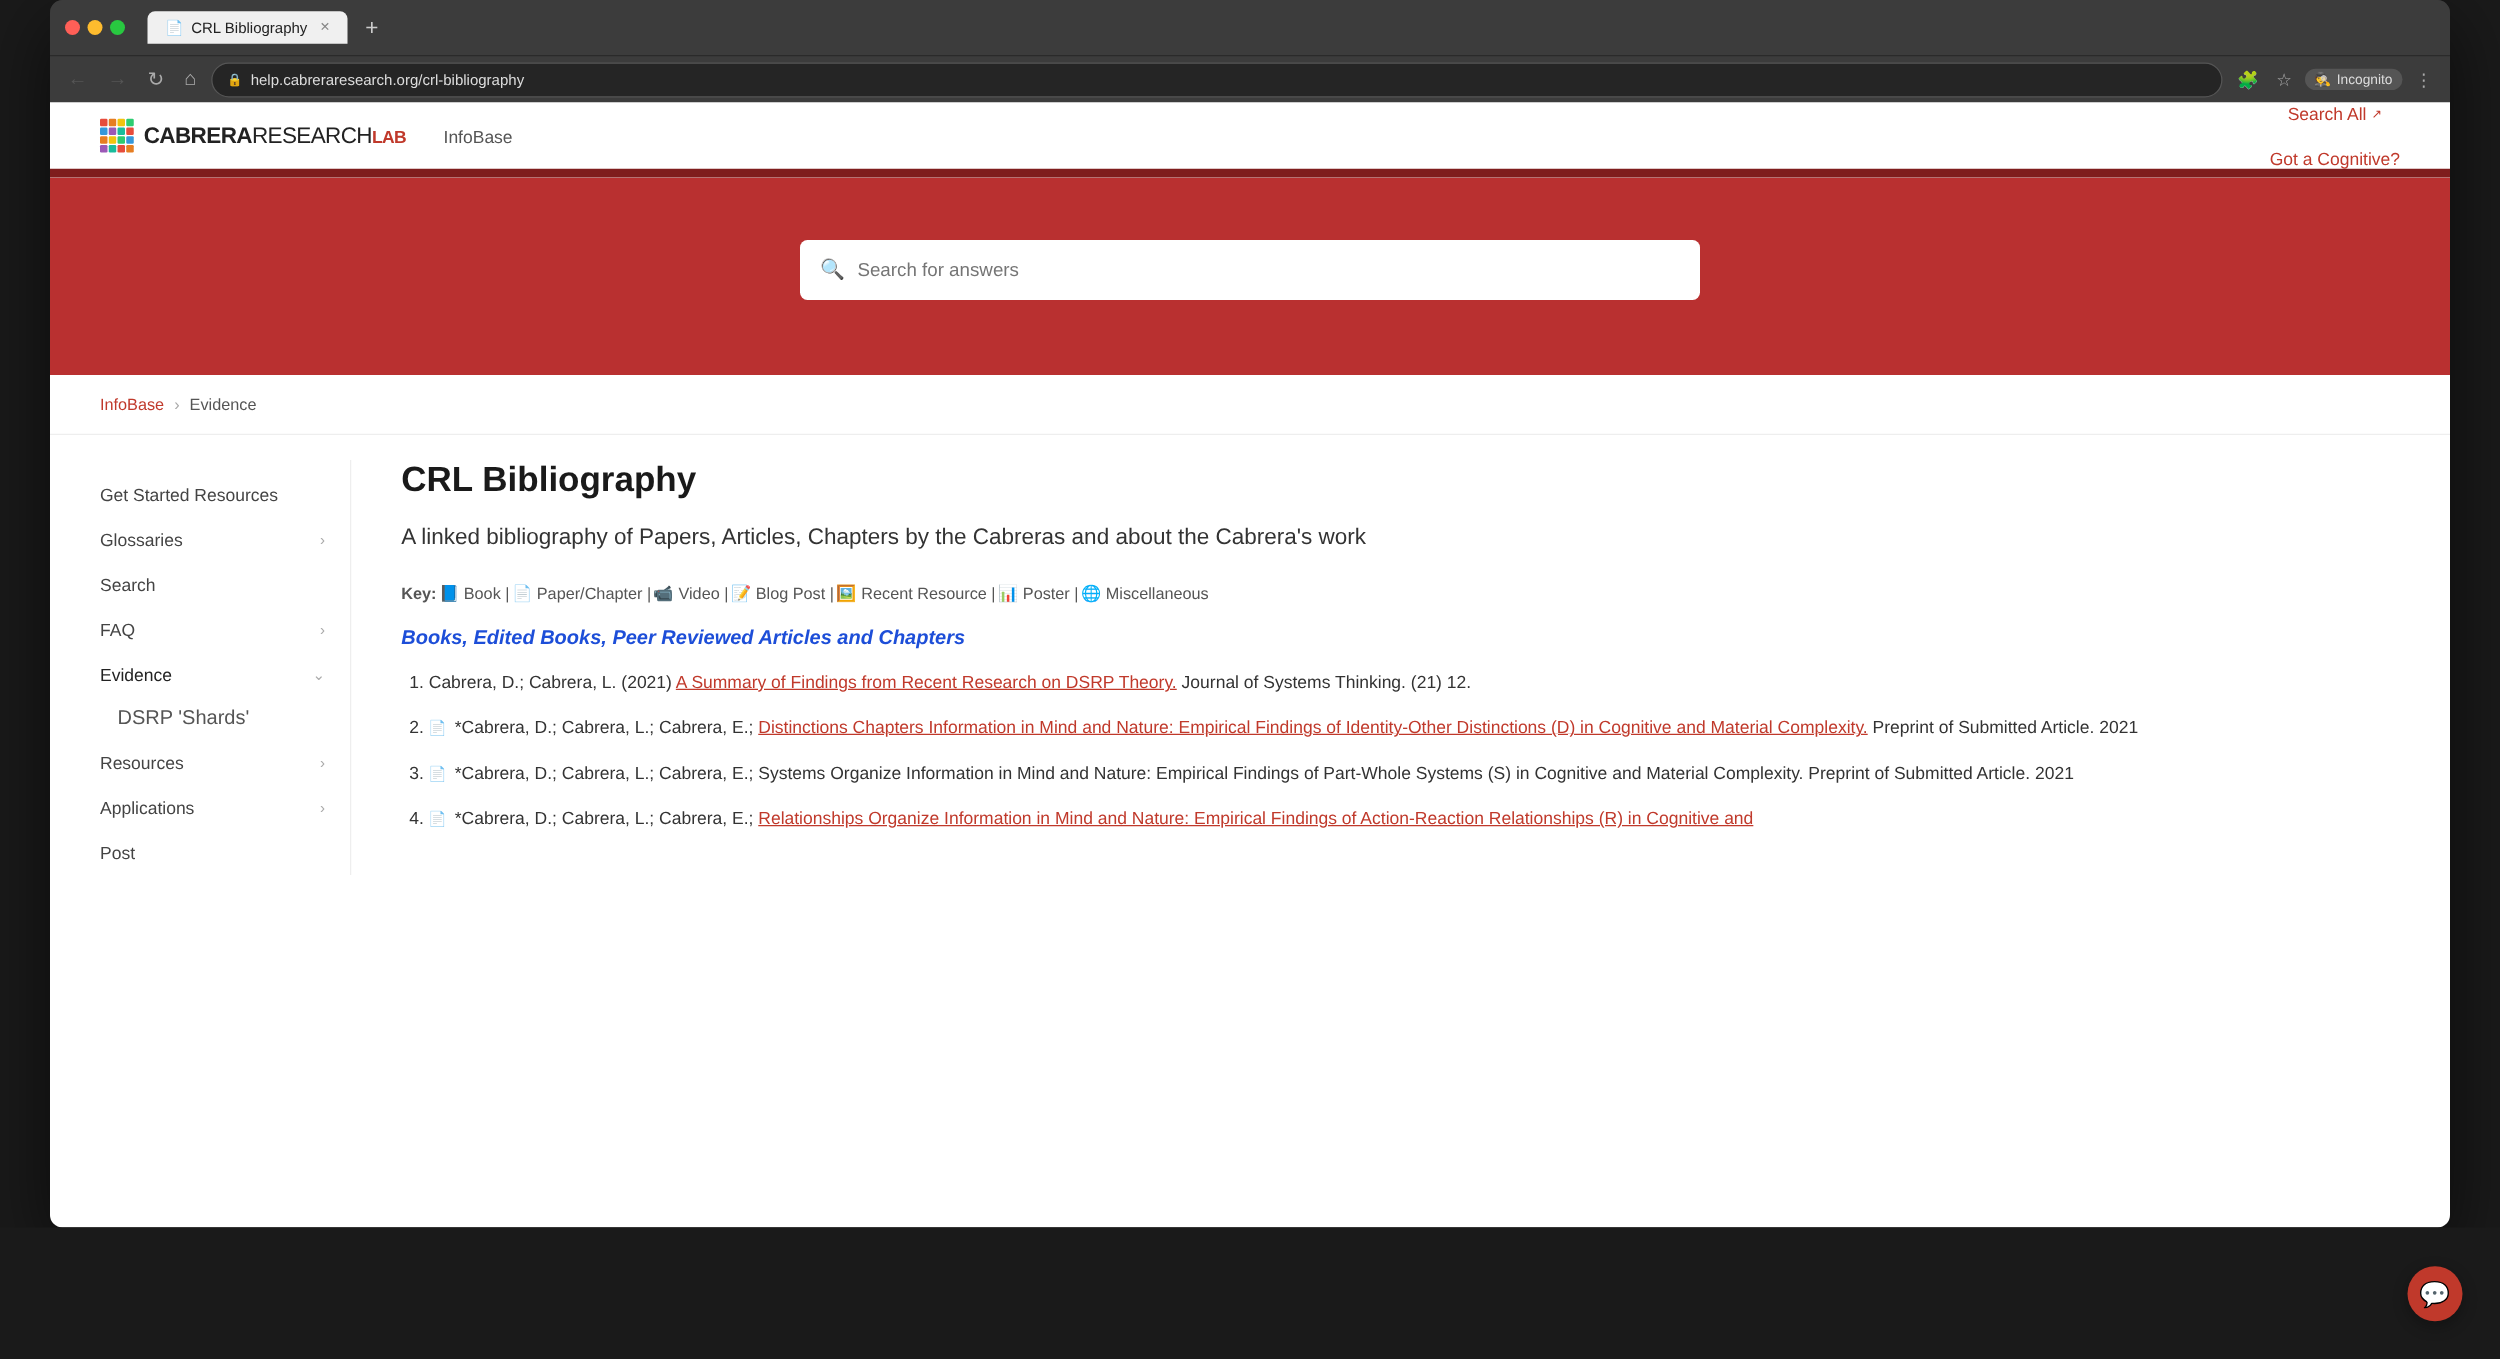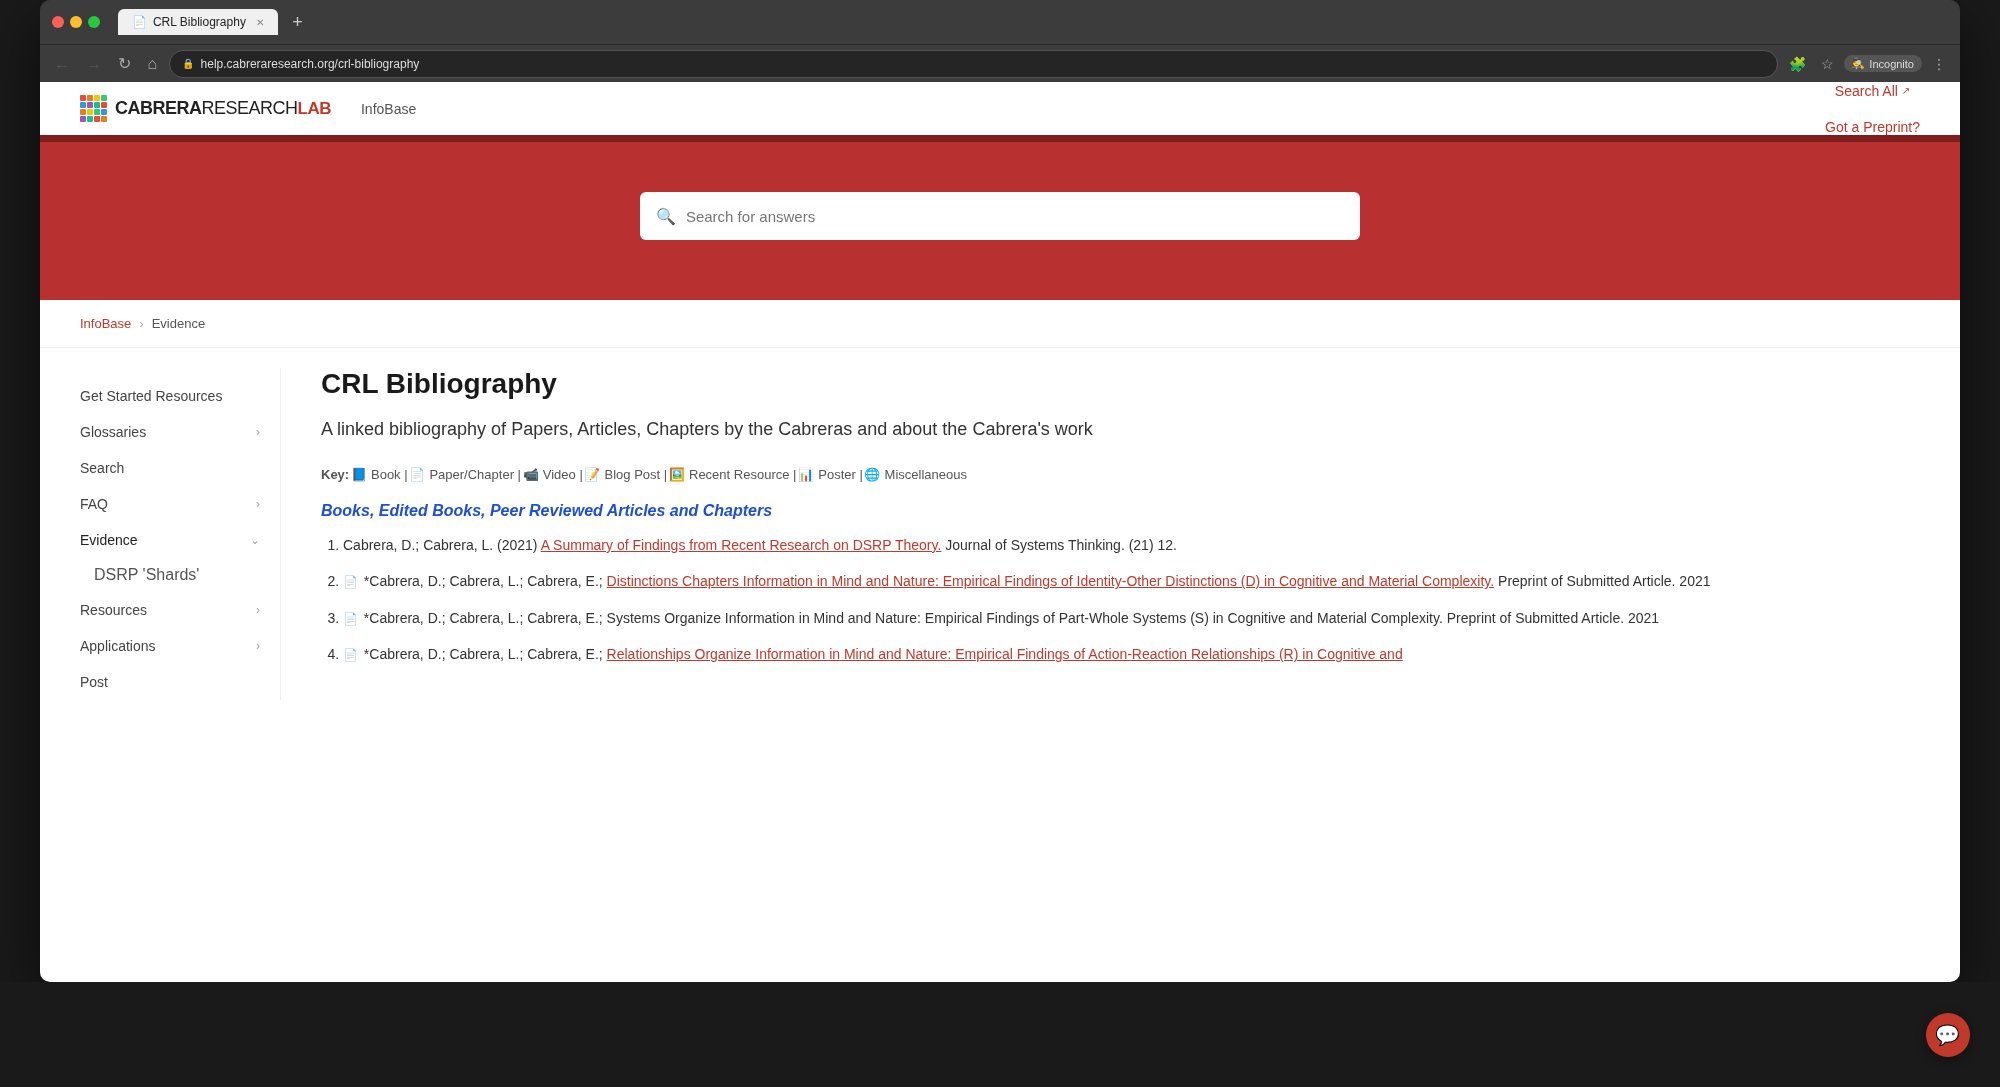--- a/index.html
+++ b/index.html
@@ -104,21 +104,21 @@
     .logo-grid {
       display: grid;
       grid-template-columns: repeat(4, 6px);
       grid-template-rows: repeat(4, 6px);
       gap: 1px;
       margin-right: 8px;
     }
     .logo-cell { width: 6px; height: 6px; border-radius: 1px; }
     .logo-text-cabrera { font-size: 18px; font-weight: 700; color: #222; letter-spacing: -0.5px; }
     .logo-text-research { font-size: 18px; font-weight: 300; color: #222; letter-spacing: -0.5px; }
-    .logo-text-lab { font-size: 17px; font-weight: 700; color: #c0392b; letter-spacing: -0.5px; }
+    .logo-text-lab { font-size: 14px; font-weight: 700; color: #c0392b; letter-spacing: -0.5px; }
     .nav-links { display: flex; align-items: center; gap: 20px; margin-left: 30px; }
     .nav-link { color: #555; font-size: 14px; text-decoration: none; cursor: pointer; }
     .header-right { margin-left: auto; display: flex; align-items: center; gap: 20px; flex-direction: column; }
     .header-right-link {
       color: #c0392b;
       font-size: 14px;
       text-decoration: none;
       cursor: pointer;
       display: flex;
       align-items: center;
@@ -290,21 +290,21 @@
         <span class="logo-text-lab"> LAB</span>
       </div>
       <div class="nav-links">
         <a class="nav-link">InfoBase</a>
       </div>
       <div class="header-right">
         <a class="header-right-link">
           <span>Search All</span>
           <span class="ext-icon">↗</span>
         </a>
-        <a class="header-right-link">Got a Preprint?</a>
+        <a class="header-right-link">Got a Cognitive?</a>
       </div>
     </div>
 
     <div class="hero-section">
       <div class="search-bar">
         <span class="search-icon-char">🔍</span>
         <input type="text" placeholder="Search for answers" style="">
       </div>
     </div>
 

